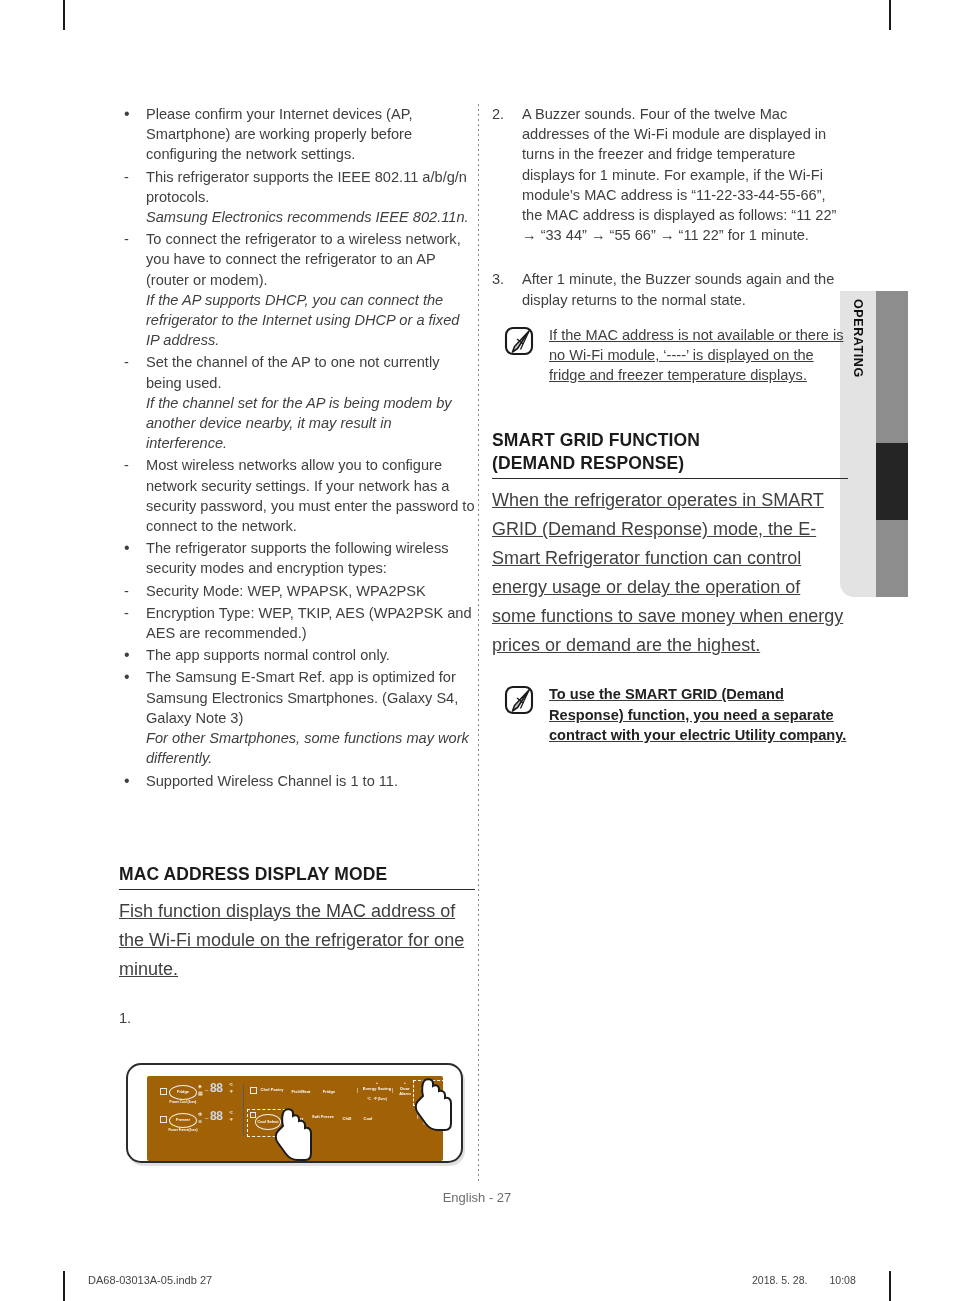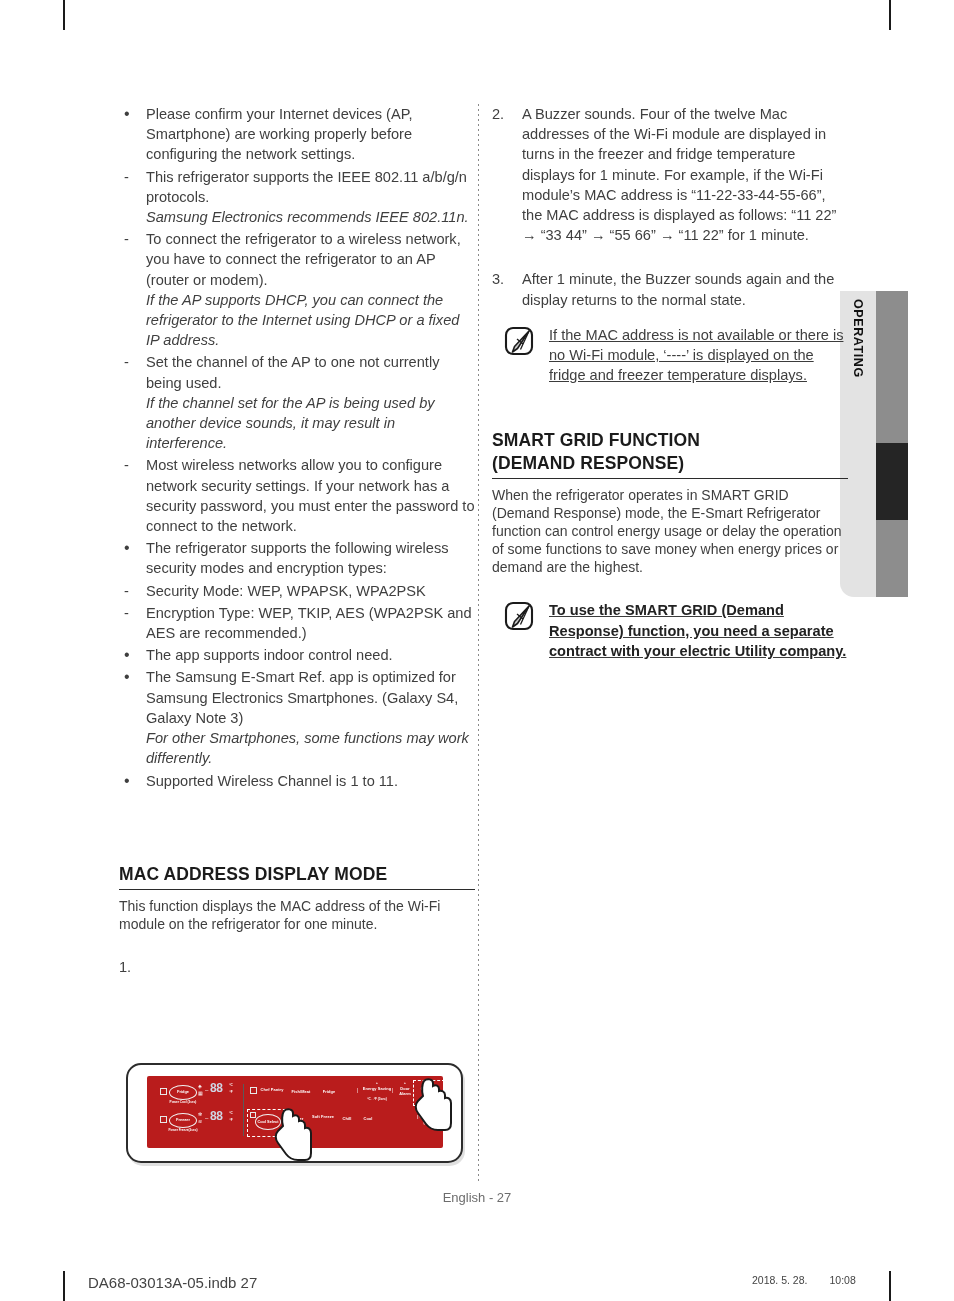--- a/index.html
+++ b/index.html
@@ -63,39 +63,39 @@
   li.num .marker{left:0;width:24px;}
   .sub{display:block;font-style:italic;}
 
   
   .sec-head{
     font-size:17.5px;font-weight:bold;color:#1b1b1b;
     letter-spacing:.1px;line-height:23px;
     border-bottom:1.6px solid #2b2b2b;
     padding-bottom:3px;margin:0 0 7px 0;
   }
-  .body-text{font-size:14px;line-height:18px;color:#3f3f3f;margin:0;}
+  .body-text{font-size:18px;line-height:29px;color:#3f3f3f;margin:0;text-decoration:underline;}
 
   
   .note{position:relative;padding-left:57px;margin-top:15px;text-decoration:underline;}
   .note .note-text{font-size:14.6px;line-height:20.2px;color:#3f3f3f;}
   .note.bold .note-text{font-weight:bold;color:#222;}
   .note-icon{position:absolute;left:12px;top:1px;width:30px;height:30px;}
 
   
   .panel-fig{position:absolute;left:126px;top:1063px;width:337px;height:110px;}
   .panel-outer{
     position:absolute;left:0;top:0;width:337px;height:100px;
     background:#fff;border:2.2px solid #2c2c2c;border-radius:15px;
     box-shadow:2px 3px 0 rgba(0,0,0,.12);
     box-sizing:border-box;
   }
   .panel-inner{
-    position:absolute;left:21px;top:13px;width:296px;height:72px;
-    background:#b91c1c;border-radius:2px;overflow:hidden;
+    position:absolute;left:21px;top:13px;width:296px;height:85px;
+    background:#a16207;border-radius:2px;overflow:hidden;
   }
   .pi-text{position:absolute;color:#fff;font-family:"Liberation Sans",sans-serif;}
   .lbl{font-size:3.9px;font-weight:bold;line-height:4.6px;text-align:center;letter-spacing:.1px;}
   .lbl-sm{font-size:3.1px;font-weight:bold;line-height:3.7px;text-align:center;}
   .circ{
     position:absolute;border:.9px solid #f2f2f2;border-radius:50%;
     display:flex;align-items:center;justify-content:center;
     color:#fff;font-size:3.9px;font-weight:bold;text-align:center;line-height:4.2px;
   }
   .seg{position:absolute;color:#cfd6e4;font-weight:bold;letter-spacing:-0.5px;}
@@ -104,21 +104,21 @@
   .dash-box{
     position:absolute;border:1.1px dashed #ffffff;background:transparent;
   }
   .hand{position:absolute;}
 
   
   .page-num{
     position:absolute;left:0;top:1190px;width:954px;text-align:center;
     font-size:13px;color:#6d6d6d;
   }
-  .print-left{position:absolute;left:88px;top:1274px;font-size:15px;color:#444;}
+  .print-left{position:absolute;left:88px;top:1274px;font-size:11px;color:#444;}
   .print-right{position:absolute;left:752px;top:1274px;font-size:10.5px;color:#444;}
   .print-right .sp{display:inline-block;width:22px;}
 </style>
 </head>
 <body>
 
 <div class="cropmark cm-tl"></div>
 <div class="cropmark cm-tr"></div>
 <div class="cropmark cm-bl"></div>
 <div class="cropmark cm-br"></div>
@@ -150,21 +150,21 @@
 
     <li class="li">
       <span class="marker dash">-</span>
       <span>To connect the refrigerator to a wireless network, you have to connect the refrigerator to an AP (router or modem).</span>
       <span class="sub">If the AP supports DHCP, you can connect the refrigerator to the Internet using DHCP or a fixed IP address.</span>
     </li>
 
     <li class="li">
       <span class="marker dash">-</span>
       <span>Set the channel of the AP to one not currently being used.</span>
-      <span class="sub">If the channel set for the AP is being used by another device sounds, it may result in interference.</span>
+      <span class="sub">If the channel set for the AP is being modem by another device nearby, it may result in interference.</span>
     </li>
 
     <li class="li">
       <span class="marker dash">-</span>
       <span>Most wireless networks allow you to configure network security settings. If your network has a security password, you must enter the password to connect to the network.</span>
     </li>
 
     <li class="li">
       <span class="marker dot">•</span>
       <span>The refrigerator supports the following wireless security modes and encryption types:</span>
@@ -175,39 +175,39 @@
       <span>Security Mode: WEP, WPAPSK, WPA2PSK</span>
     </li>
 
     <li class="li">
       <span class="marker dash">-</span>
       <span>Encryption Type: WEP, TKIP, AES (WPA2PSK and AES are recommended.)</span>
     </li>
 
     <li class="li">
       <span class="marker dot">•</span>
-      <span>The app supports indoor control need.</span>
+      <span>The app supports normal control only.</span>
     </li>
 
     <li class="li">
       <span class="marker dot">•</span>
       <span>The Samsung E-Smart Ref. app is optimized for Samsung Electronics Smartphones. (Galaxy S4, Galaxy Note 3)</span>
       <span class="sub">For other Smartphones, some functions may work differently.</span>
     </li>
 
     <li class="li">
       <span class="marker dot">•</span>
       <span>Supported Wireless Channel is 1 to 11.</span>
     </li>
   </ul>
 
   <div style="height:70px"></div>
 
   <div class="sec-head">MAC ADDRESS DISPLAY MODE</div>
-  <p class="body-text">This function displays the MAC address of the Wi-Fi module on the refrigerator for one minute.</p>
+  <p class="body-text">Fish function displays the MAC address of the Wi-Fi module on the refrigerator for one minute.</p>
 
   <div style="height:22px"></div>
 
   <ul class="plain">
     <li class="li num">
       <span class="marker">1.</span>
     </li>
   </ul>
 </div>
 

